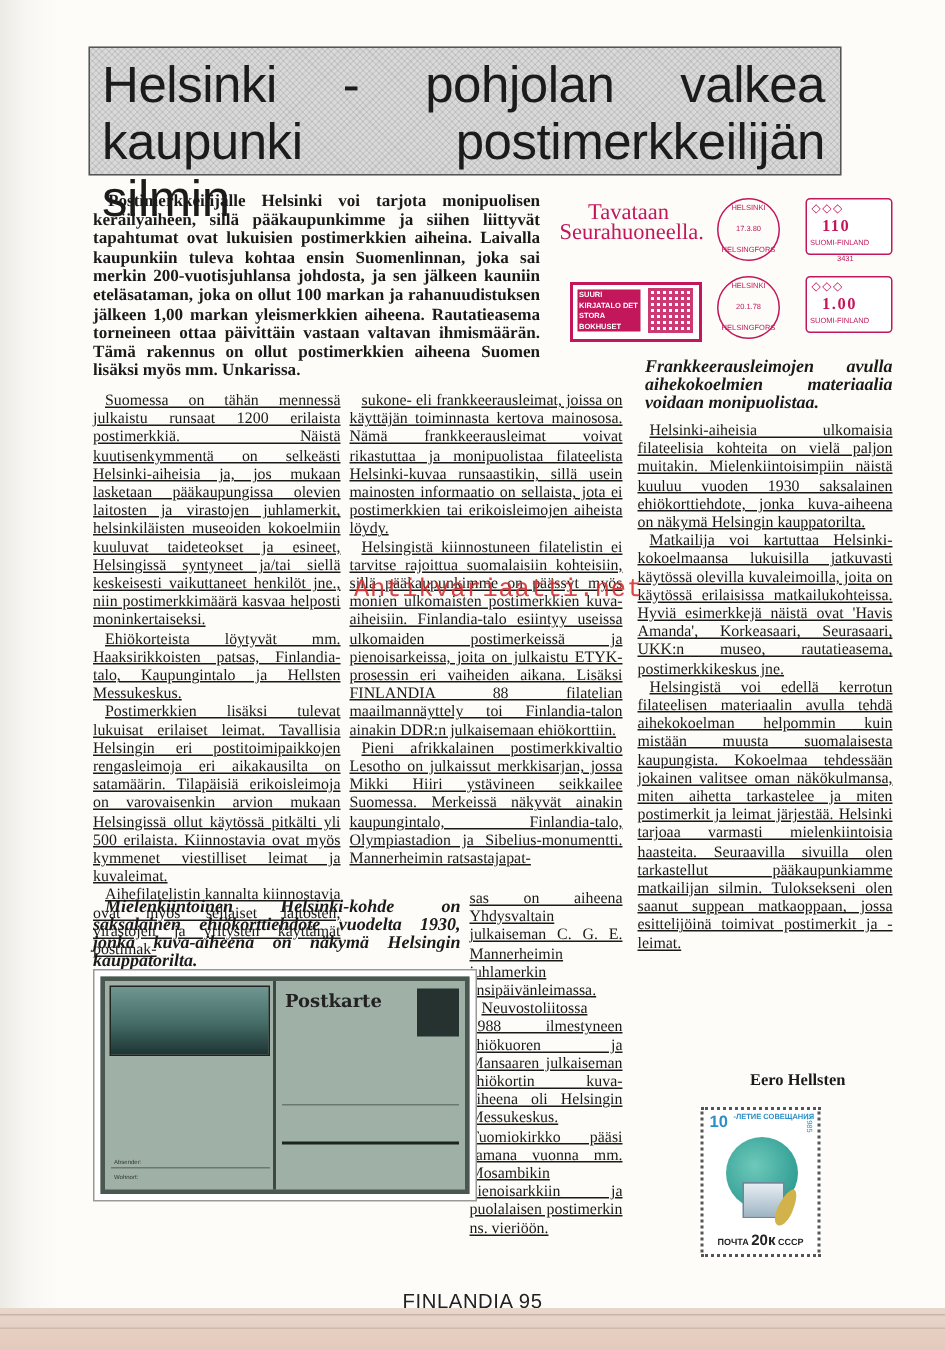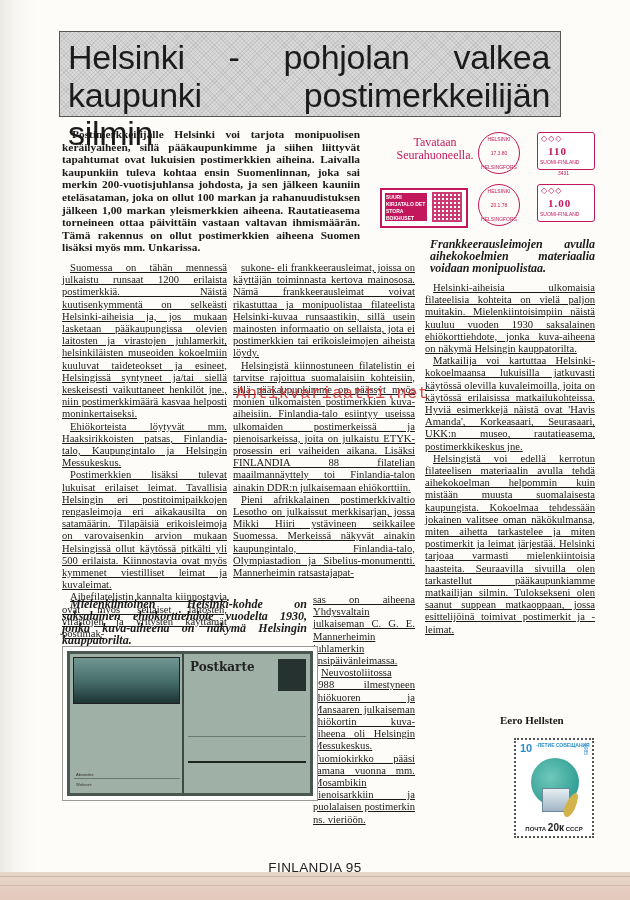--- a/index.html
+++ b/index.html
@@ -20,21 +20,21 @@
   .cap-top{position:absolute;left:430px;top:238px;width:165px;text-align:justify;}
   .cap-left{position:absolute;left:62px;top:598px;width:245px;text-align:justify;text-indent:8px;}
   .signature{position:absolute;left:500px;top:714px;font-weight:bold;font-size:11px;}
   .footer{position:absolute;left:0;width:630px;top:860px;text-align:center;font-family:"Liberation Sans",sans-serif;font-size:13.5px;letter-spacing:0.4px;color:#222;}
   .edge{position:absolute;left:0;top:872px;width:630px;height:28px;background:linear-gradient(180deg,#e9d7cc,#e3c9bb);}
   .edge::before{content:"";position:absolute;left:0;right:0;top:4px;height:1px;background:#cbb3a6;}
   .edge::after{content:"";position:absolute;left:0;right:0;top:13px;height:1px;background:#d1b9ac;}
   .watermark{position:absolute;left:236px;top:384px;font-family:"Liberation Mono",monospace;font-size:17px;color:#d63232;letter-spacing:0.5px;opacity:0.9;}
   
   .meters{position:absolute;left:370px;top:128px;width:225px;height:100px;}
-  .ad1{position:absolute;left:3px;top:8px;width:92px;color:#c2185b;font-size:12px;line-height:13px;text-align:center;margin-left:16px;}
+  .ad1{position:absolute;left:3px;top:8px;width:92px;color:#c2185b;font-size:15px;line-height:13px;text-align:center;}
   .ad2{position:absolute;left:10px;top:60px;width:84px;height:36px;border:2px solid #c2185b;background:#fff;}
   .ad2 .block{position:absolute;left:3px;top:3px;width:42px;height:28px;background:#c2185b;color:#fff;font-family:"Liberation Sans",sans-serif;font-weight:bold;font-size:5px;line-height:7px;padding:1px;box-sizing:border-box;}
   .ad2 .bldg{position:absolute;left:50px;top:2px;width:30px;height:30px;background:repeating-linear-gradient(90deg,#c2185b 0 2px,transparent 2px 4px),repeating-linear-gradient(0deg,#c2185b 0 2px,transparent 2px 4px);opacity:.85;}
   .pm{position:absolute;width:40px;height:40px;border:1.5px solid #c2185b;border-radius:50%;color:#c2185b;font-family:"Liberation Sans",sans-serif;font-size:5px;text-align:center;}
   .pm span{position:absolute;left:0;right:0;top:17px;}
   .pm .t{top:3px;}
   .pm .b{top:31px;}
   .fr{position:absolute;width:56px;height:36px;border:1.5px solid #c2185b;border-radius:3px;color:#c2185b;font-family:"Liberation Sans",sans-serif;background:#fff;}
   .fr .ic{position:absolute;left:3px;top:1px;font-size:8px;letter-spacing:1px;}
   .fr .v{position:absolute;left:10px;top:12px;font-size:11px;font-weight:bold;letter-spacing:1px;font-family:Liberation Serif, serif;}
@@ -44,21 +44,21 @@
   .postcard{position:absolute;left:62px;top:646px;width:256px;height:155px;border:1px solid #999;background:#fff;padding:4px;box-sizing:border-box;}
   .pc-inner{position:absolute;left:4px;top:4px;right:4px;bottom:4px;background:#9fb0a7;border:3px solid #4a5650;}
   .pc-img{position:absolute;left:3px;top:3px;width:105px;height:45px;background:linear-gradient(180deg,#6f9690 0%,#446b66 55%,#1d3433 100%);border:1px solid #222;}
   .pc-div{position:absolute;left:112px;top:0;bottom:0;width:2px;background:#3d4843;}
   .pc-title{position:absolute;left:120px;top:6px;font-family:"DejaVu Serif",serif;font-weight:bold;font-size:12px;color:#222;}
   .pc-stamp{position:absolute;right:4px;top:5px;width:28px;height:32px;background:#263230;}
   .pc-line{position:absolute;left:118px;right:4px;height:1px;background:#6a7772;}
   .pc-line.thick{height:2px;background:#1c2422;}
   .pc-small{position:absolute;font-family:"Liberation Sans",sans-serif;font-size:4px;color:#333;}
   
-  .stamp{position:absolute;left:514px;top:738px;width:80px;height:100px;background:#fff;border:2px dotted #555;box-sizing:border-box;}
+  .stamp{position:absolute;left:467px;top:738px;width:80px;height:100px;background:#fff;border:2px dotted #555;box-sizing:border-box;}
   .stamp .globe{position:absolute;left:15px;top:18px;width:48px;height:48px;border-radius:50%;background:radial-gradient(circle at 40% 40%,#6ec9ba,#1c8f87);}
   .stamp .bld{position:absolute;left:26px;top:48px;width:26px;height:22px;background:linear-gradient(180deg,#e7eef3,#9fb5c4);border:1px solid #6c879a;}
   .stamp .leaf{position:absolute;left:50px;top:52px;width:10px;height:26px;background:#d2b24a;border-radius:50% 50% 50% 50%/60% 60% 40% 40%;transform:rotate(25deg);}
   .stamp .ten{position:absolute;left:4px;top:2px;font-family:"Liberation Sans",sans-serif;font-weight:bold;font-size:11px;color:#2b8fc9;}
   .stamp .head{position:absolute;left:20px;top:3px;font-family:"Liberation Sans",sans-serif;font-size:5px;color:#2b8fc9;font-weight:bold;line-height:5px;}
   .stamp .yr{position:absolute;right:3px;top:4px;font-family:"Liberation Sans",sans-serif;font-size:5px;color:#2b8fc9;writing-mode:vertical-rl;}
   .stamp .bottom{position:absolute;left:0;right:0;bottom:3px;text-align:center;font-family:"Liberation Sans",sans-serif;font-size:6px;color:#222;font-weight:bold;}
   .stamp .bottom b{font-size:10px;margin-top:45px;}
 </style>
 </head>
@@ -98,21 +98,21 @@
       <span class="ic">◇◇◇</span>
       <span class="v">1.00</span>
       <span class="c">SUOMI-FINLAND</span>
     </div>
   </div>
 
   <div class="caption cap-top">Frankkeerausleimojen avulla aihekokoelmien materiaalia voidaan monipuolistaa.</div>
 
   <div class="col c1">
     <p>Suomessa on tähän mennessä julkaistu runsaat 1200 erilaista postimerkkiä. Näistä kuutisenkymmentä on selkeästi Helsinki-aiheisia ja, jos mukaan lasketaan pääkaupungissa olevien laitosten ja virastojen juhlamerkit, helsinkiläisten museoiden kokoelmiin kuuluvat taideteokset ja esineet, Helsingissä syntyneet ja/tai siellä keskeisesti vaikuttaneet henkilöt jne., niin postimerkkimäärä kasvaa helposti moninkertaiseksi.</p>
-    <p>Ehiökorteista löytyvät mm. Haaksirikkoisten patsas, Finlandia-talo, Kaupungintalo ja Helsingin Messukeskus.</p>
+    <p>Ehiökorteista löytyvät mm. Haaksirikkoisten patsas, Finlandia-talo, Kaupungintalo ja Hellsten Messukeskus.</p>
     <p>Postimerkkien lisäksi tulevat lukuisat erilaiset leimat. Tavallisia Helsingin eri postitoimipaikkojen rengasleimoja eri aikakausilta on satamäärin. Tilapäisiä erikoisleimoja on varovaisenkin arvion mukaan Helsingissä ollut käytössä pitkälti yli 500 erilaista. Kiinnostavia ovat myös kymmenet viestilliset leimat ja kuvaleimat.</p>
     <p>Aihefilatelistin kannalta kiinnostavia ovat myös sellaiset laitosten, virastojen ja yritysten käyttämät postimak-</p>
   </div>
 
   <div class="col c2">
     <p>sukone- eli frankkeerausleimat, joissa on käyttäjän toiminnasta kertova mainososa. Nämä frankkeerausleimat voivat rikastuttaa ja monipuolistaa filateelista Helsinki-kuvaa runsaastikin, sillä usein mainosten informaatio on sellaista, jota ei postimerkkien tai erikoisleimojen aiheista löydy.</p>
     <p>Helsingistä kiinnostuneen filatelistin ei tarvitse rajoittua suomalaisiin kohteisiin, sillä pääkaupunkimme on päässyt myös monien ulkomaisten postimerkkien kuva-aiheisiin. Finlandia-talo esiintyy useissa ulkomaiden postimerkeissä ja pienoisarkeissa, joita on julkaistu ETYK-prosessin eri vaiheiden aikana. Lisäksi FINLANDIA 88 filatelian maailmannäyttely toi Finlandia-talon ainakin DDR:n julkaisemaan ehiökorttiin.</p>
     <p>Pieni afrikkalainen postimerkkivaltio Lesotho on julkaissut merkkisarjan, jossa Mikki Hiiri ystävineen seikkailee Suomessa. Merkeissä näkyvät ainakin kaupungintalo, Finlandia-talo, Olympiastadion ja Sibelius-monumentti. Mannerheimin ratsastajapat-</p>
   </div>
 

